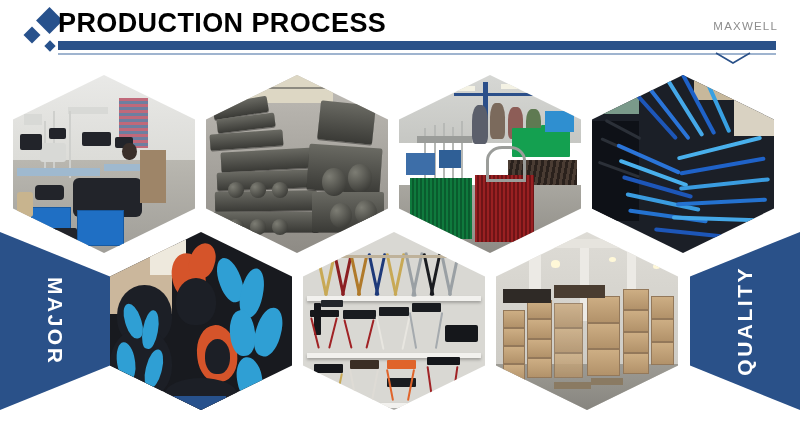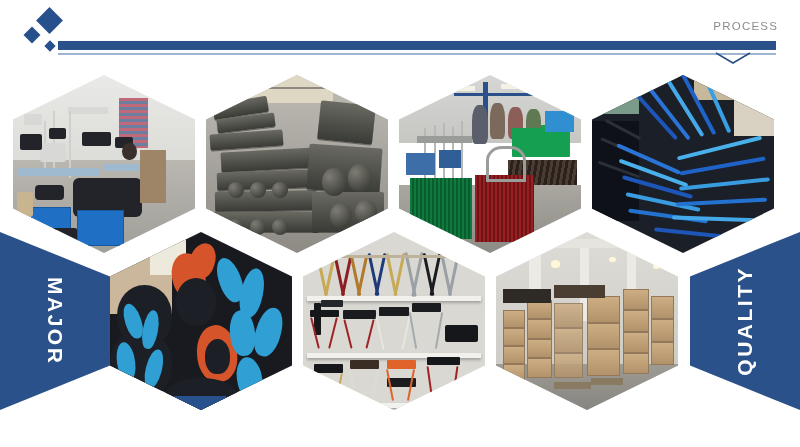--- a/index.html
+++ b/index.html
@@ -133,21 +133,22 @@
 <div class="page">
 
   <div class="header">
 
     <div class="diamonds">
       <span class="dia d1"></span>
       <span class="dia d2"></span>
       <span class="dia d3"></span>
     </div>
 
-    <div class="brand">PROCESS</div>
+    <div class="title">PRODUCTION PROCESS</div>
+    <div class="brand">MAXWELL</div>
 
     <div class="bar-blue"></div>
     <div class="bar-thin"></div>
 
     <svg class="chev" viewBox="0 0 34 12">
       <polyline points="0,0 17,10 34,0" fill="none" stroke="#2A5189" stroke-width="1.6"></polyline>
     </svg>
   </div>
 
   <div class="hexwrap">

